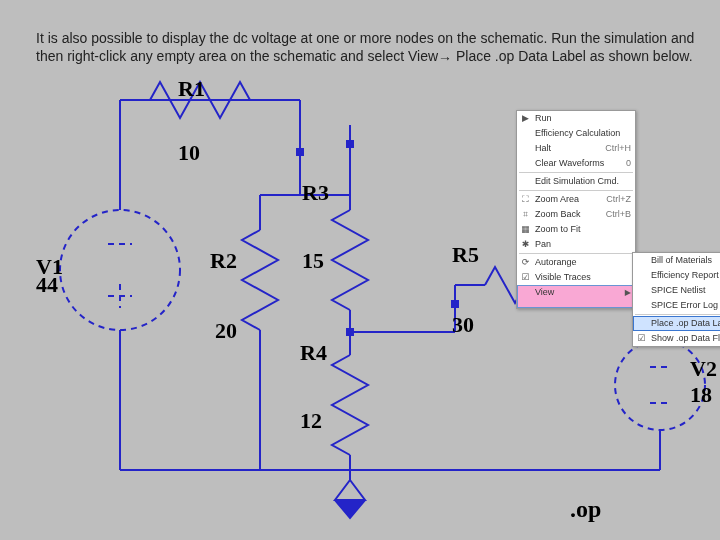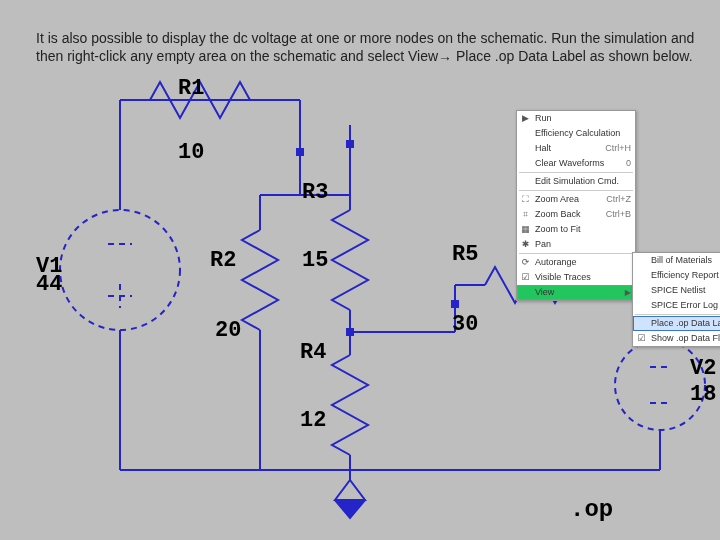--- a/index.html
+++ b/index.html
@@ -1,32 +1,32 @@
 <!DOCTYPE html>
 <html><head>
 <meta charset="utf-8">
 <style>
   *{box-sizing:border-box;margin:0;padding:0;}
   body{width:720px;height:540px;background:#bebebe;font-family:Arial,Helvetica,sans-serif;position:relative;overflow:hidden;}
   #instr{position:absolute;left:36px;top:6px;width:660px;font-size:14px;line-height:1.25;color:#222;margin-top:24px;}
-  .lbl{position:absolute;font-family:Liberation Mono, monospace;font-weight:bold;color:#000;white-space:pre;}
+  .lbl{position:absolute;font-family:Liberation Serif, serif;font-weight:bold;color:#000;white-space:pre;}
   .big{font-size:22px;}
   .dir{font-size:18px;text-align:right;}
   svg{position:absolute;left:0;top:70px;}
   .wire{stroke:#2424c8;stroke-width:2;fill:none;}
   .dash{stroke:#2424c8;stroke-width:2;fill:none;stroke-dasharray:6 5;}
   .node{fill:#2424c8;}
   
   .menu{position:absolute;background:#fff;border:1px solid #999;font-size:9px;font-family:"Segoe UI",Arial,sans-serif;color:#333;box-shadow:1px 1px 3px rgba(0,0,0,.25);}
   .mi{display:flex;align-items:center;padding:1px 4px 1px 18px;position:relative;white-space:nowrap;line-height:13px;}
   .mi .ic{position:absolute;left:3px;width:11px;text-align:center;font-size:9px;color:#555;}
   .mi .hk{margin-left:auto;padding-left:18px;color:#777;}
   .mi .ar{margin-left:auto;padding-left:18px;color:#555;font-size:8px;}
   .sep{height:1px;background:#ccc;margin:1px 2px;}
-  .mi.sel{background:#22c55e;border:1px solid #6a94d4;padding:0 3px 0 17px;}
+  .mi.sel{background:#f9a8d4;border:1px solid #6a94d4;padding:0 3px 8px 17px;}
   .mi.hl{background:#cfe3ff;border:1px solid #3a76d0;padding:0 3px 0 17px;}
 </style>
 </head>
 <body>
 
 <div id="instr">It is also possible to display the dc voltage at one or more nodes on the schematic. Run the simulation and then right-click any empty area on the schematic and select View→ Place .op Data Label as shown below.</div>
 
 <svg width="720" height="470" viewBox="0 0 720 470">
 
   <line class="wire" x1="120" y1="30" x2="300" y2="30"></line>

